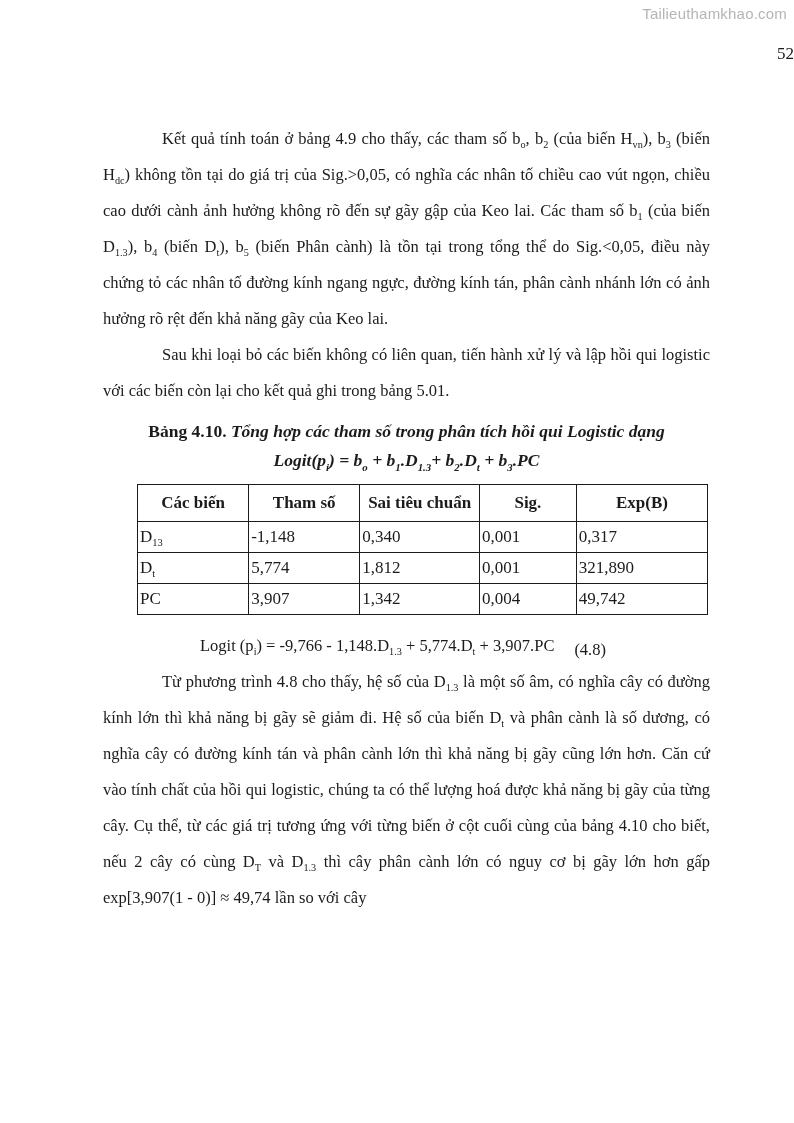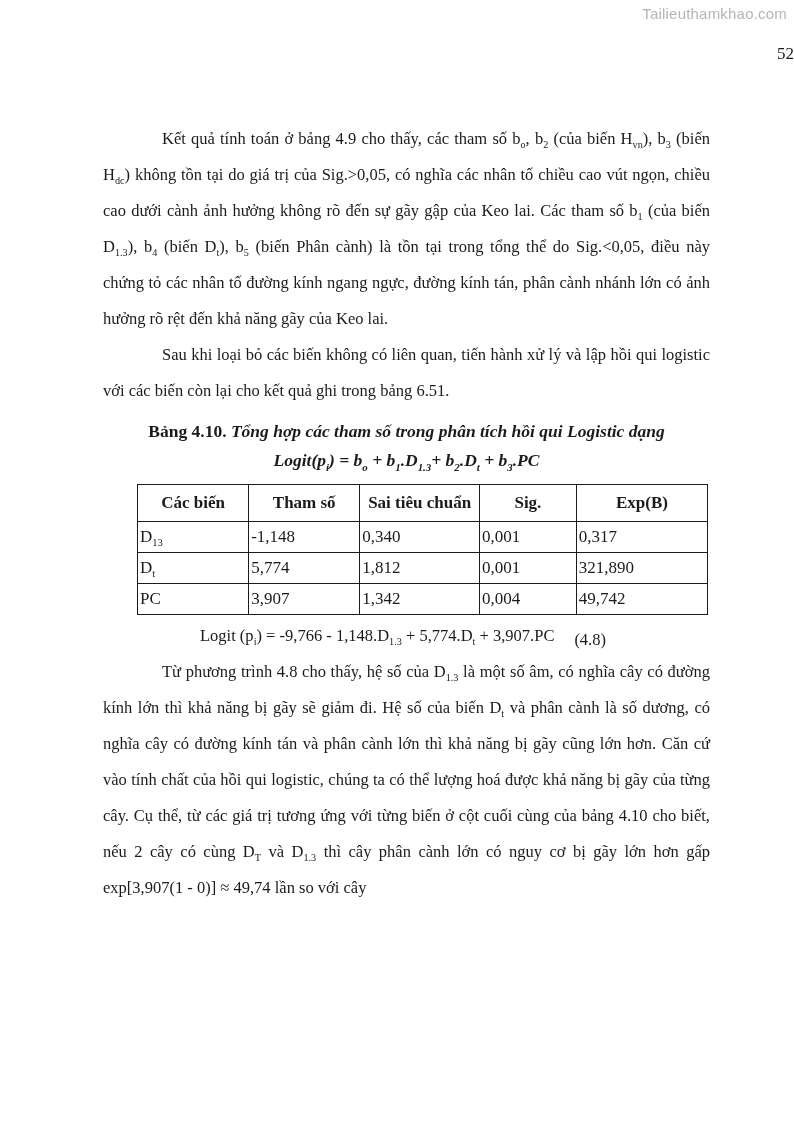--- a/index.html
+++ b/index.html
@@ -57,40 +57,40 @@
     padding:0 2px;
     overflow:hidden;
   }
   table.params th{height:36px;font-weight:bold;}
   table.params td{height:30px;font-weight:normal;margin-top:34px;}
   col.c1{width:19.5%;} col.c2{width:19.5%;} col.c3{width:21%;}
   col.c4{width:17%;} col.c5{width:23%;}
   .eq-intro{margin-top:7px;}
   .equation{
     position:relative;
-    margin-top:3px;
+    margin-top:13px;
     font-size:16.5px;line-height:36px;
     padding-left:97px;
   }
   .eq-number{position:absolute;right:104px;top:4px;}
   .rsq{padding-left:59px;}
   .p3{margin-top:7px;}
 </style>
 </head>
 <body>
 
 <div class="watermark">Tailieuthamkhao.com</div>
 
 <div class="pagenum">52</div>
 
 <div class="content">
 
   <p class="body indent"><span>Kết quả tính toán ở bảng 4.9 cho thấy, các tham số b</span><sub>o</sub><span>, b</span><sub>2</sub><span> (của biến H</span><sub>vn</sub><span>), b</span><sub>3</sub><span> (biến H</span><sub>dc</sub><span>) không tồn tại do giá trị của Sig.&gt;0,05, có nghĩa các nhân tố chiều cao vút ngọn, chiều cao dưới cành ảnh hưởng không rõ đến sự gãy gập của Keo lai. Các tham số b</span><sub>1</sub><span> (của biến D</span><sub>1.3</sub><span>), b</span><sub>4</sub><span> (biến D</span><sub>t</sub><span>), b</span><sub>5</sub><span> (biến Phân cành) là tồn tại trong tổng thể do Sig.&lt;0,05, điều này chứng tỏ các nhân tố đường kính ngang ngực, đường kính tán, phân cành nhánh lớn có ảnh hưởng rõ rệt đến khả năng gãy của Keo lai.</span></p>
 
-  <p class="body indent"><span>Sau khi loại bỏ các biến không có liên quan, tiến hành xử lý và lập hồi qui logistic với các biến còn lại cho kết quả ghi trong bảng 6.51.</span></p>
+  <p class="body indent"><span>Sau khi loại bỏ các biến không có liên quan, tiến hành xử lý và lập hồi qui logistic với các biến còn lại cho kết quả ghi trong bảng 5.01.</span></p>
 
   <div class="caption">
     <div><span>Bảng 4.10.</span><span class="cap-italic"> Tổng hợp các tham số trong phân tích hồi qui Logistic dạng</span></div>
     <div class="cap-italic"><span>Logit(p</span><sub>i</sub><span>) = b</span><sub>o</sub><span> + b</span><sub>1</sub><span>.D</span><sub>1.3</sub><span>+ b</span><sub>2</sub><span>.D</span><sub>t</sub><span> + b</span><sub>3</sub><span>.PC</span></div>
   </div>
 
   <table class="params">
     <colgroup>
         <col class="c1">
         <col class="c2">

